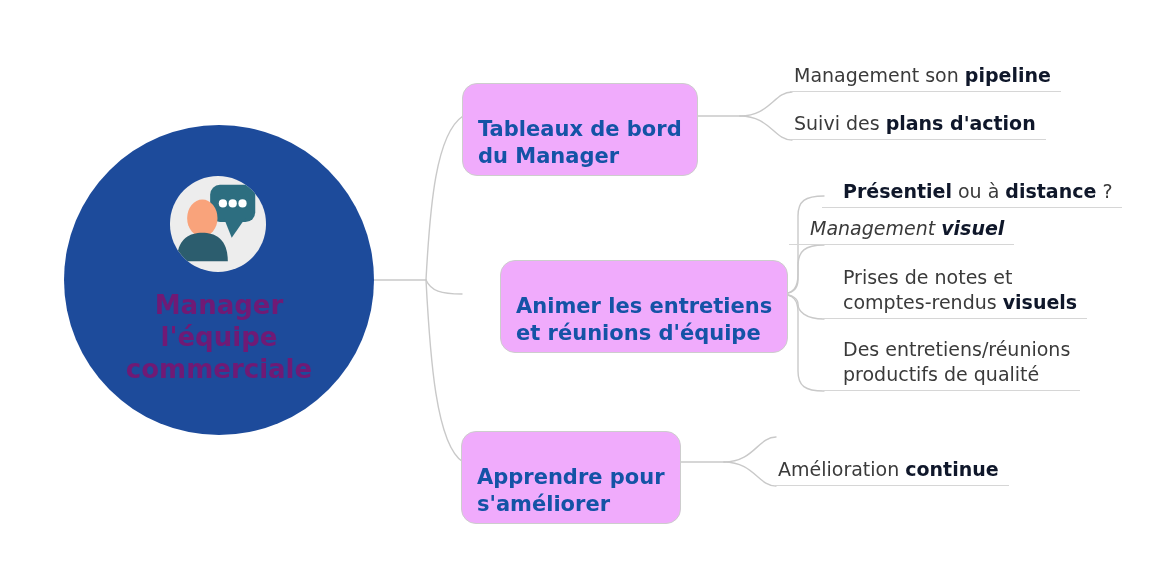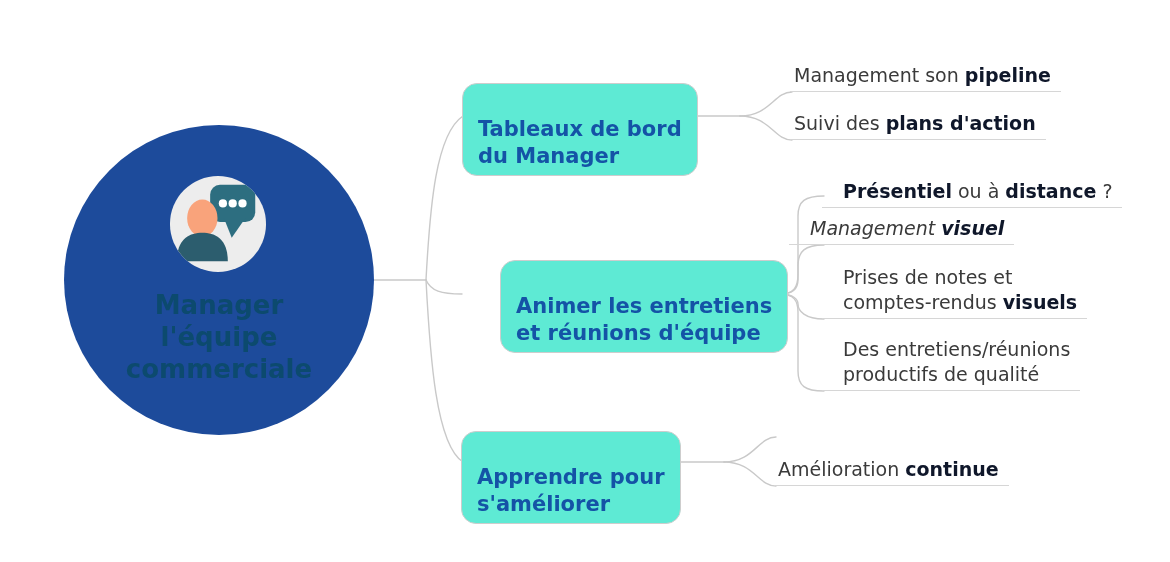--- a/index.html
+++ b/index.html
@@ -15,27 +15,27 @@
 
   .root-node{
     position:absolute;left:64px;top:125px;width:310px;height:310px;
     border-radius:50%;background:#1d4b9b;z-index:2;
   }
   .root-icon{
     position:absolute;left:105px;top:50px;width:98px;height:98px;z-index:3;
   }
   .root-label{
     position:absolute;left:64px;top:289px;width:310px;z-index:3;
-    color:#0c4a6e;font-weight:bold;font-size:26px;line-height:32px;
+    color:#701a75;font-weight:bold;font-size:26px;line-height:32px;
     text-align:center;white-space:pre-line;
   }
 
   .branch-box{
     position:absolute;z-index:2;
-    background:#5eead4;border:1.5px solid #cdcdcd;border-radius:15px;
+    background:#f0abfc;border:1.5px solid #cdcdcd;border-radius:15px;
     padding:5px 15px;
     color:#1453a6;font-weight:bold;font-size:21px;line-height:27px;
     white-space:pre-line;
   }
   .b1{left:462px;top:83px;}
   .b2{left:460px;top:260px;margin-left:40px;}
   .b3{left:461px;top:431px;}
 
   .leaf{
     position:absolute;z-index:2;transform:translateY(-100%);

